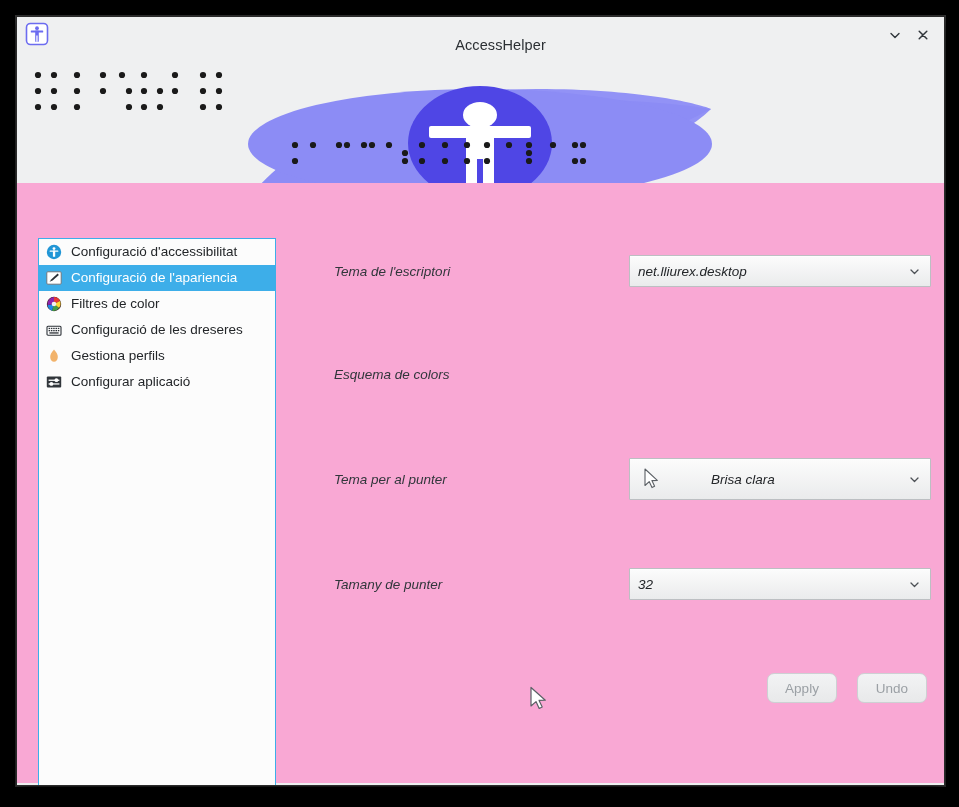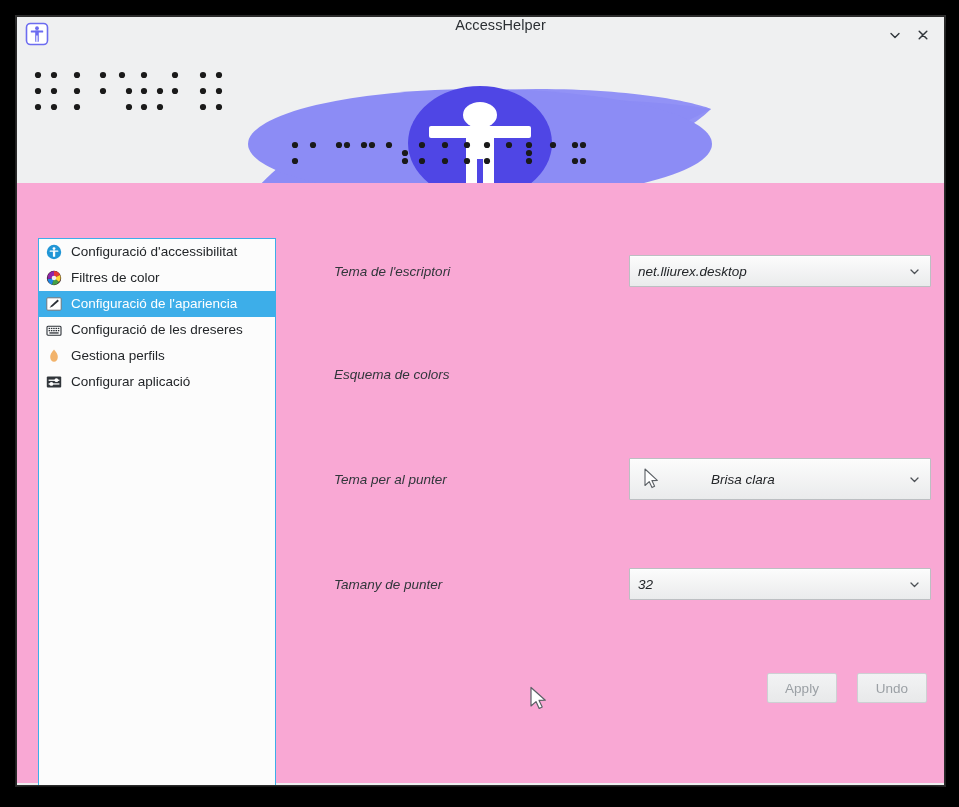--- a/index.html
+++ b/index.html
@@ -32,21 +32,21 @@
     box-shadow: 0 6px 18px rgba(0,0,0,0.85), 0 0 0 1px rgba(60,60,60,0.9);
     overflow: hidden;
   }
 
   
   .titlebar {
     position: relative;
     height: 36px;
     background: #eff0f1;
     display: flex;
-    align-items: flex-start;
+    align-items: flex-end;
     padding-left: 40px;
   }
   .titlebar-icon {
     position: absolute;
     left: 6px;
     top: 3px;
     width: 28px;
     height: 28px;
     display: flex;
     align-items: center;
@@ -204,21 +204,21 @@
     left: 0;
     width: 100%;
     height: 30px;
   }
   .btn {
     position: absolute;
     height: 30px;
     box-sizing: border-box;
     background: linear-gradient(#f2f3f4, #e8e9ea);
     border: 1px solid #cdd0d3;
-    border-radius: 2px;
+    border-radius: 7px;
     color: #9ba0a5;
     font-size: 13.5px;
     font-family: "Liberation Sans", sans-serif;
     display: flex;
     align-items: center;
     justify-content: center;
     cursor: default;
   }
   #apply-btn { left: 470px; width: 70px; }
   #undo-btn  { left: 560px; width: 70px; }
@@ -353,43 +353,43 @@
             <svg width="16" height="16" viewBox="0 0 16 16" aria-hidden="true">
               <circle cx="8" cy="8" r="7.2" fill="#2196d6"></circle>
               <circle cx="8" cy="4.6" r="1.4" fill="#ffffff"></circle>
               <rect x="3.6" y="6.4" width="8.8" height="1.3" rx="0.5" fill="#ffffff"></rect>
               <rect x="6.9" y="6.4" width="2.3" height="6.4" rx="0.5" fill="#ffffff"></rect>
             </svg>
           </span>
           <span class="side-label">Configuració d'accessibilitat</span>
         </div>
 
+        <div class="side-item selected">
+          <span class="side-icon">
+            <svg width="16" height="16" viewBox="0 0 16 16" aria-hidden="true">
+              <rect x="0.8" y="1.8" width="14.4" height="12.4" rx="1" fill="#ffffff" stroke="#6f767c" stroke-width="1"></rect>
+              <path d="M3.6 11.8 L5.4 9.2 L11.6 3.6 L12.9 5 L6.6 10.6 Z" fill="#2b3036"></path>
+            </svg>
+          </span>
+          <span class="side-label">Configuració de l'apariencia</span>
+        </div>
+
         <div class="side-item">
           <span class="side-icon">
             <svg width="16" height="16" viewBox="0 0 16 16" aria-hidden="true">
               <circle cx="8" cy="8" r="7.2" fill="#3a2020"></circle>
               <path d="M8 8 L8 1 A7 7 0 0 1 14 5 Z" fill="#e53935"></path>
               <path d="M8 8 L14 5 A7 7 0 0 1 13 12 Z" fill="#fdd835"></path>
               <path d="M8 8 L13 12 A7 7 0 0 1 6 14.8 Z" fill="#43a047"></path>
               <path d="M8 8 L6 14.8 A7 7 0 0 1 1.6 9 Z" fill="#1e88e5"></path>
               <path d="M8 8 L1.6 9 A7 7 0 0 1 8 1 Z" fill="#8e24aa"></path>
               <circle cx="8" cy="8" r="2.3" fill="#f0f0f0"></circle>
             </svg>
           </span>
           <span class="side-label">Filtres de color</span>
-        </div>
-
-        <div class="side-item selected">
-          <span class="side-icon">
-            <svg width="16" height="16" viewBox="0 0 16 16" aria-hidden="true">
-              <rect x="0.8" y="1.8" width="14.4" height="12.4" rx="1" fill="#ffffff" stroke="#6f767c" stroke-width="1"></rect>
-              <path d="M3.6 11.8 L5.4 9.2 L11.6 3.6 L12.9 5 L6.6 10.6 Z" fill="#2b3036"></path>
-            </svg>
-          </span>
-          <span class="side-label">Configuració de l'apariencia</span>
         </div>
 
         <div class="side-item">
           <span class="side-icon">
             <svg width="16" height="16" viewBox="0 0 16 16" aria-hidden="true">
               <rect x="1" y="4.2" width="14" height="9" rx="1" fill="#ffffff" stroke="#2b3036" stroke-width="1.1"></rect>
               <g fill="#2b3036">
                 <rect x="2.6" y="5.8" width="1.5" height="1.3"></rect>
                 <rect x="4.9" y="5.8" width="1.5" height="1.3"></rect>
                 <rect x="7.2" y="5.8" width="1.5" height="1.3"></rect>

